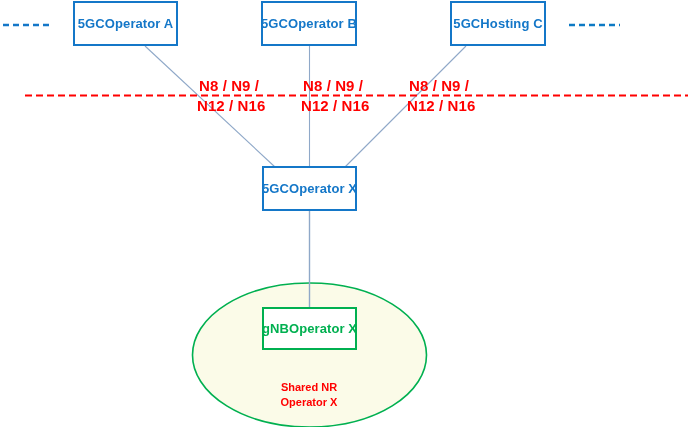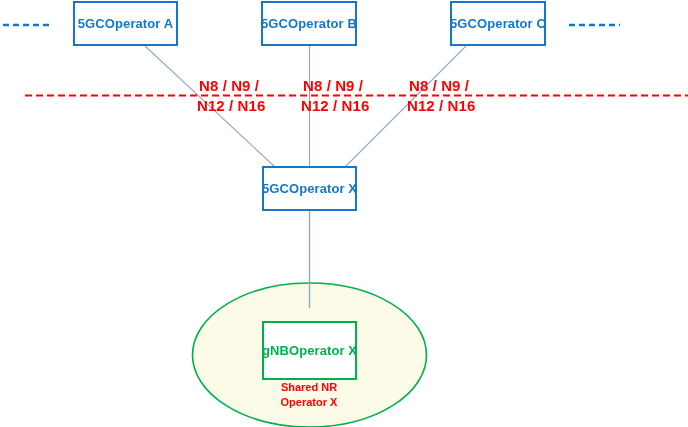--- a/index.html
+++ b/index.html
@@ -118,21 +118,21 @@
     <span>Operator A</span>
   </div>
 
   <div class="node-box blue" style="left:261px; top:1px; width:96px; height:45px;">
     <span>5GC</span>
     <span>Operator B</span>
   </div>
 
   <div class="node-box blue" style="left:450px; top:1px; width:96px; height:45px;">
     <span>5GC</span>
-    <span>Operator C</span>
+    <span>Hosting C</span>
   </div>
 
   <div class="iface-label" style="left:181px; top:76px;">
     <span class="l1">N8 / N9 /</span>
     <span class="l2">N12 / N16</span>
   </div>
 
   <div class="iface-label" style="left:285px; top:76px;">
     <span class="l1">N8 / N9 /</span>
     <span class="l2">N12 / N16</span>
@@ -143,21 +143,21 @@
     <span class="l2">N12 / N16</span>
   </div>
 
 
 
   <div class="node-box blue" style="left:262px; top:166px; width:95px; height:45px;">
     <span>5GC</span>
     <span>Operator X</span>
   </div>
 
-  <div class="node-box green" style="left:262px; top:321px; width:95px; height:59px;">
+  <div class="node-box green" style="left:262px; top:307px; width:95px; height:43px;">
     <span>gNB</span>
     <span>Operator X</span>
   </div>
 
   <div class="ellipse-caption" style="left:209px; top:380px; width:200px;">
     <span>Shared NR</span>
     <span>Operator X</span>
   </div>
 
 </div>

